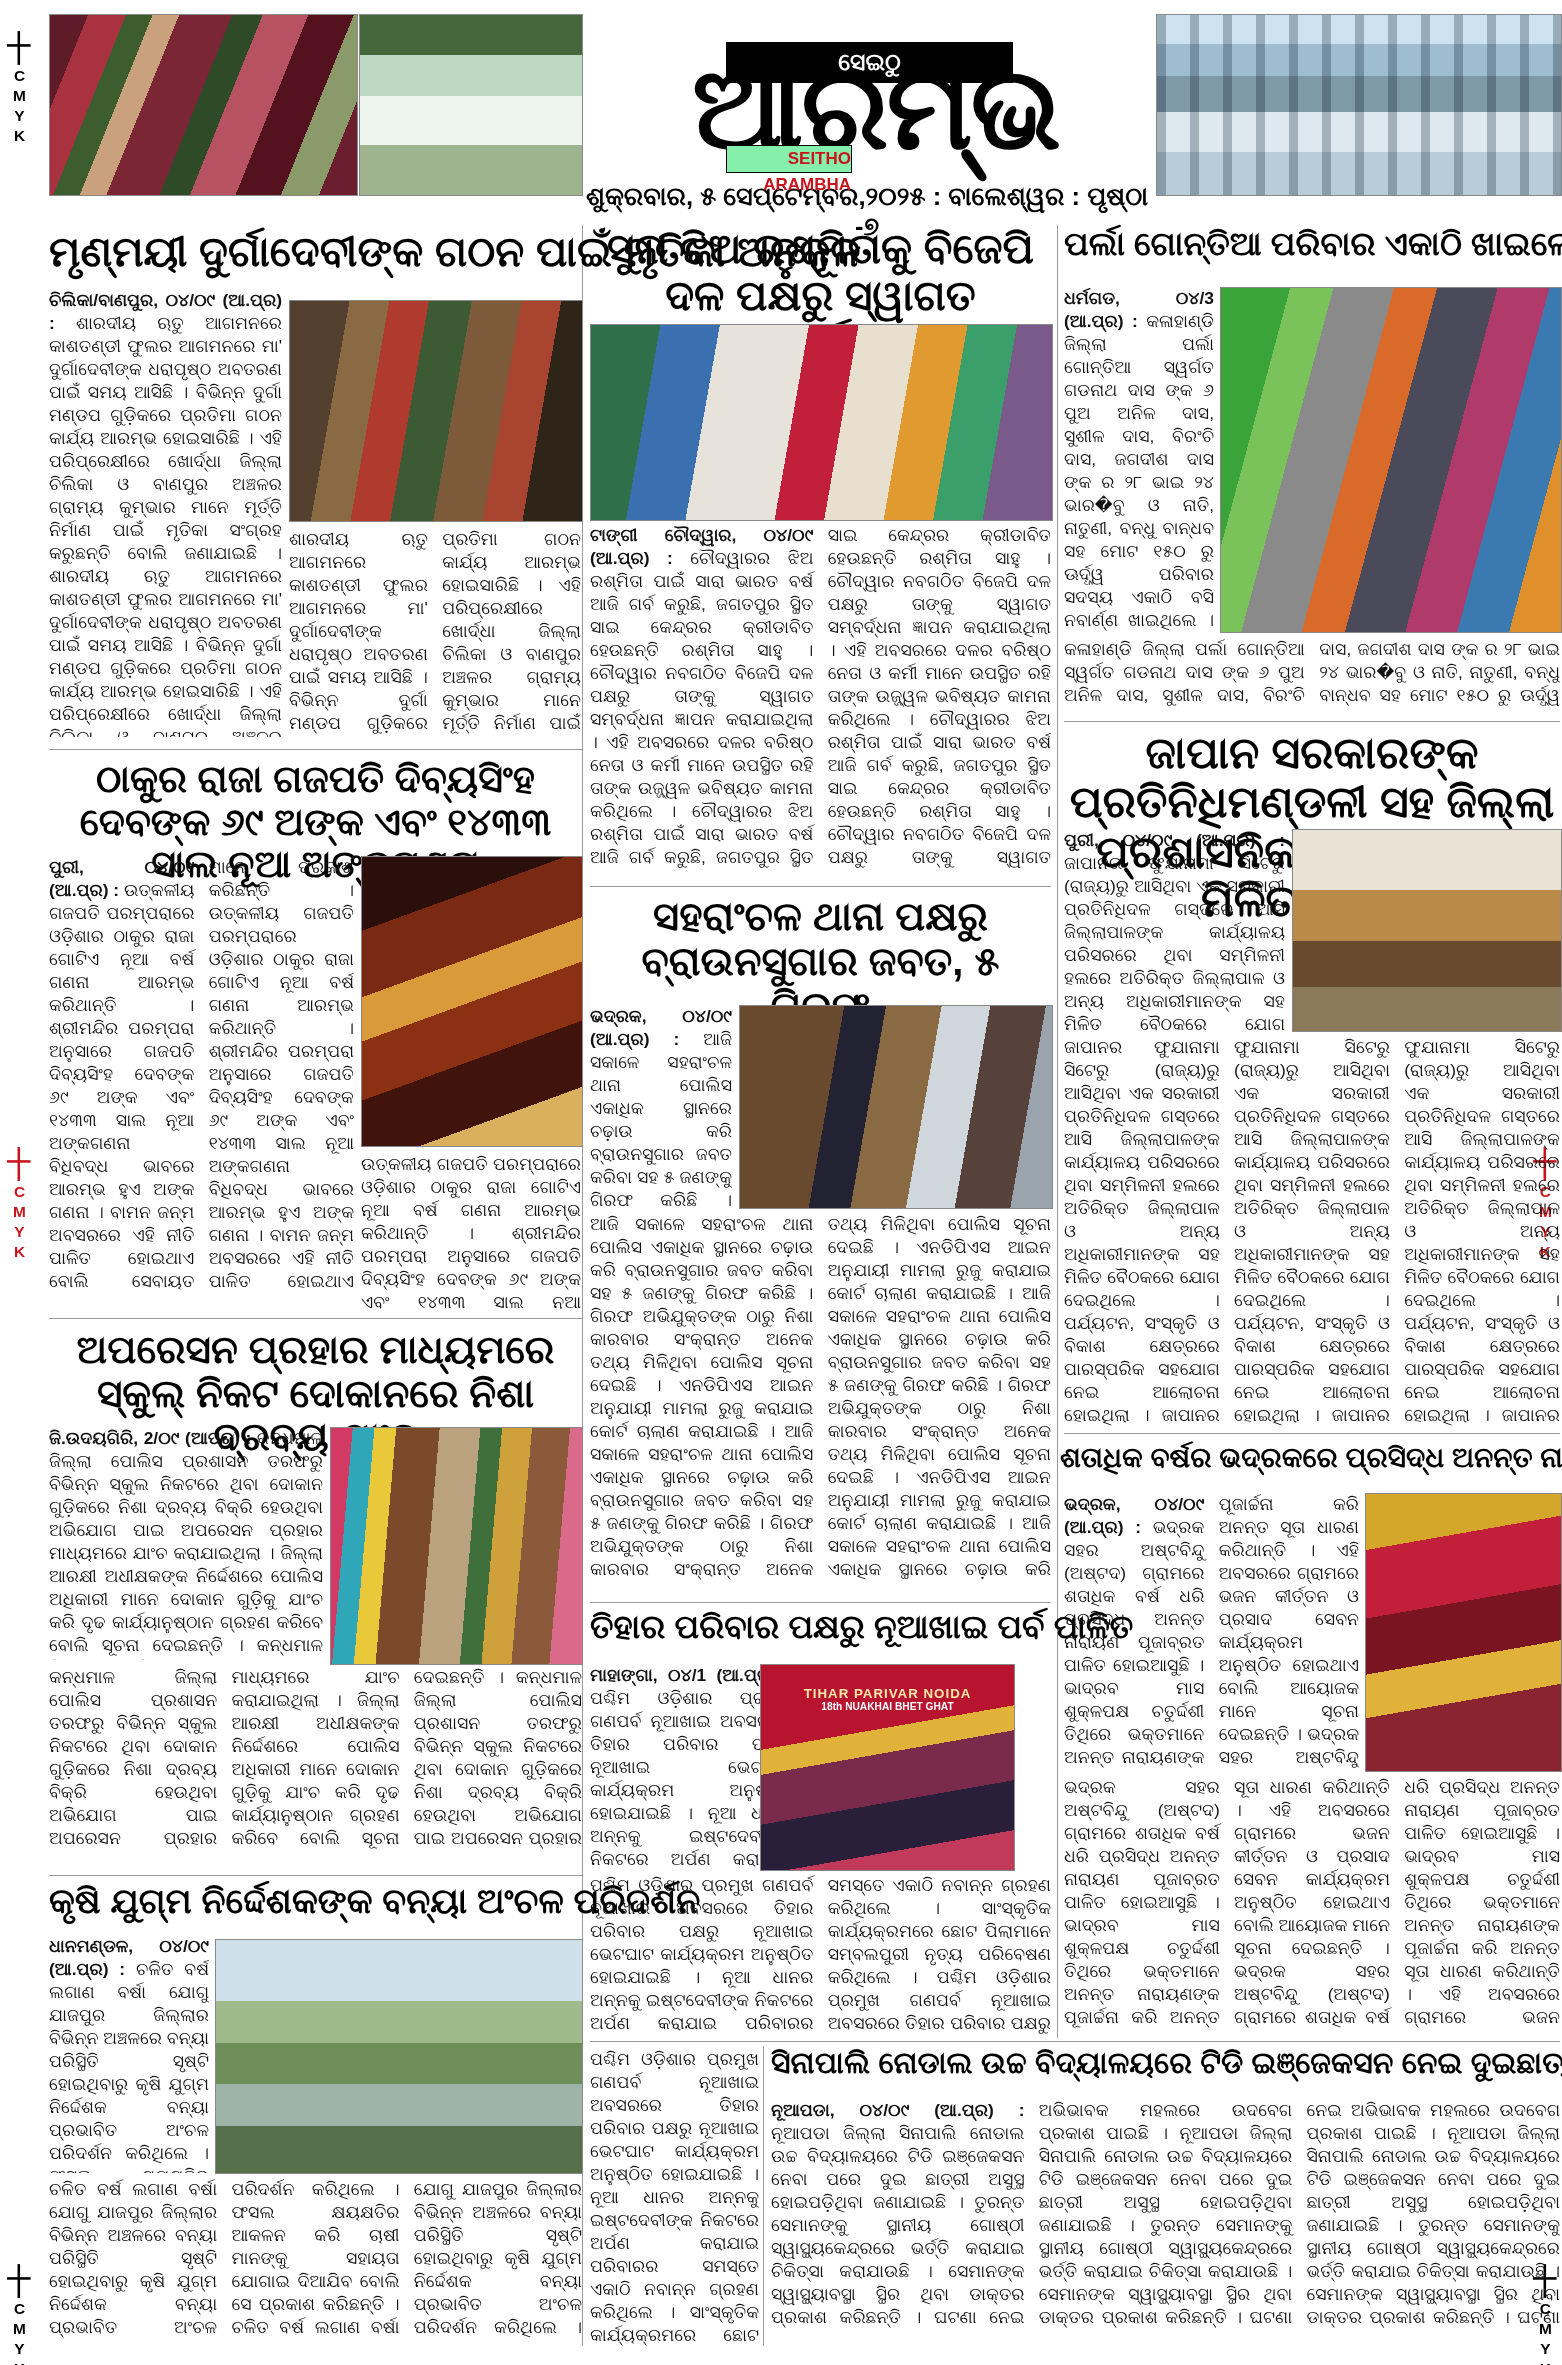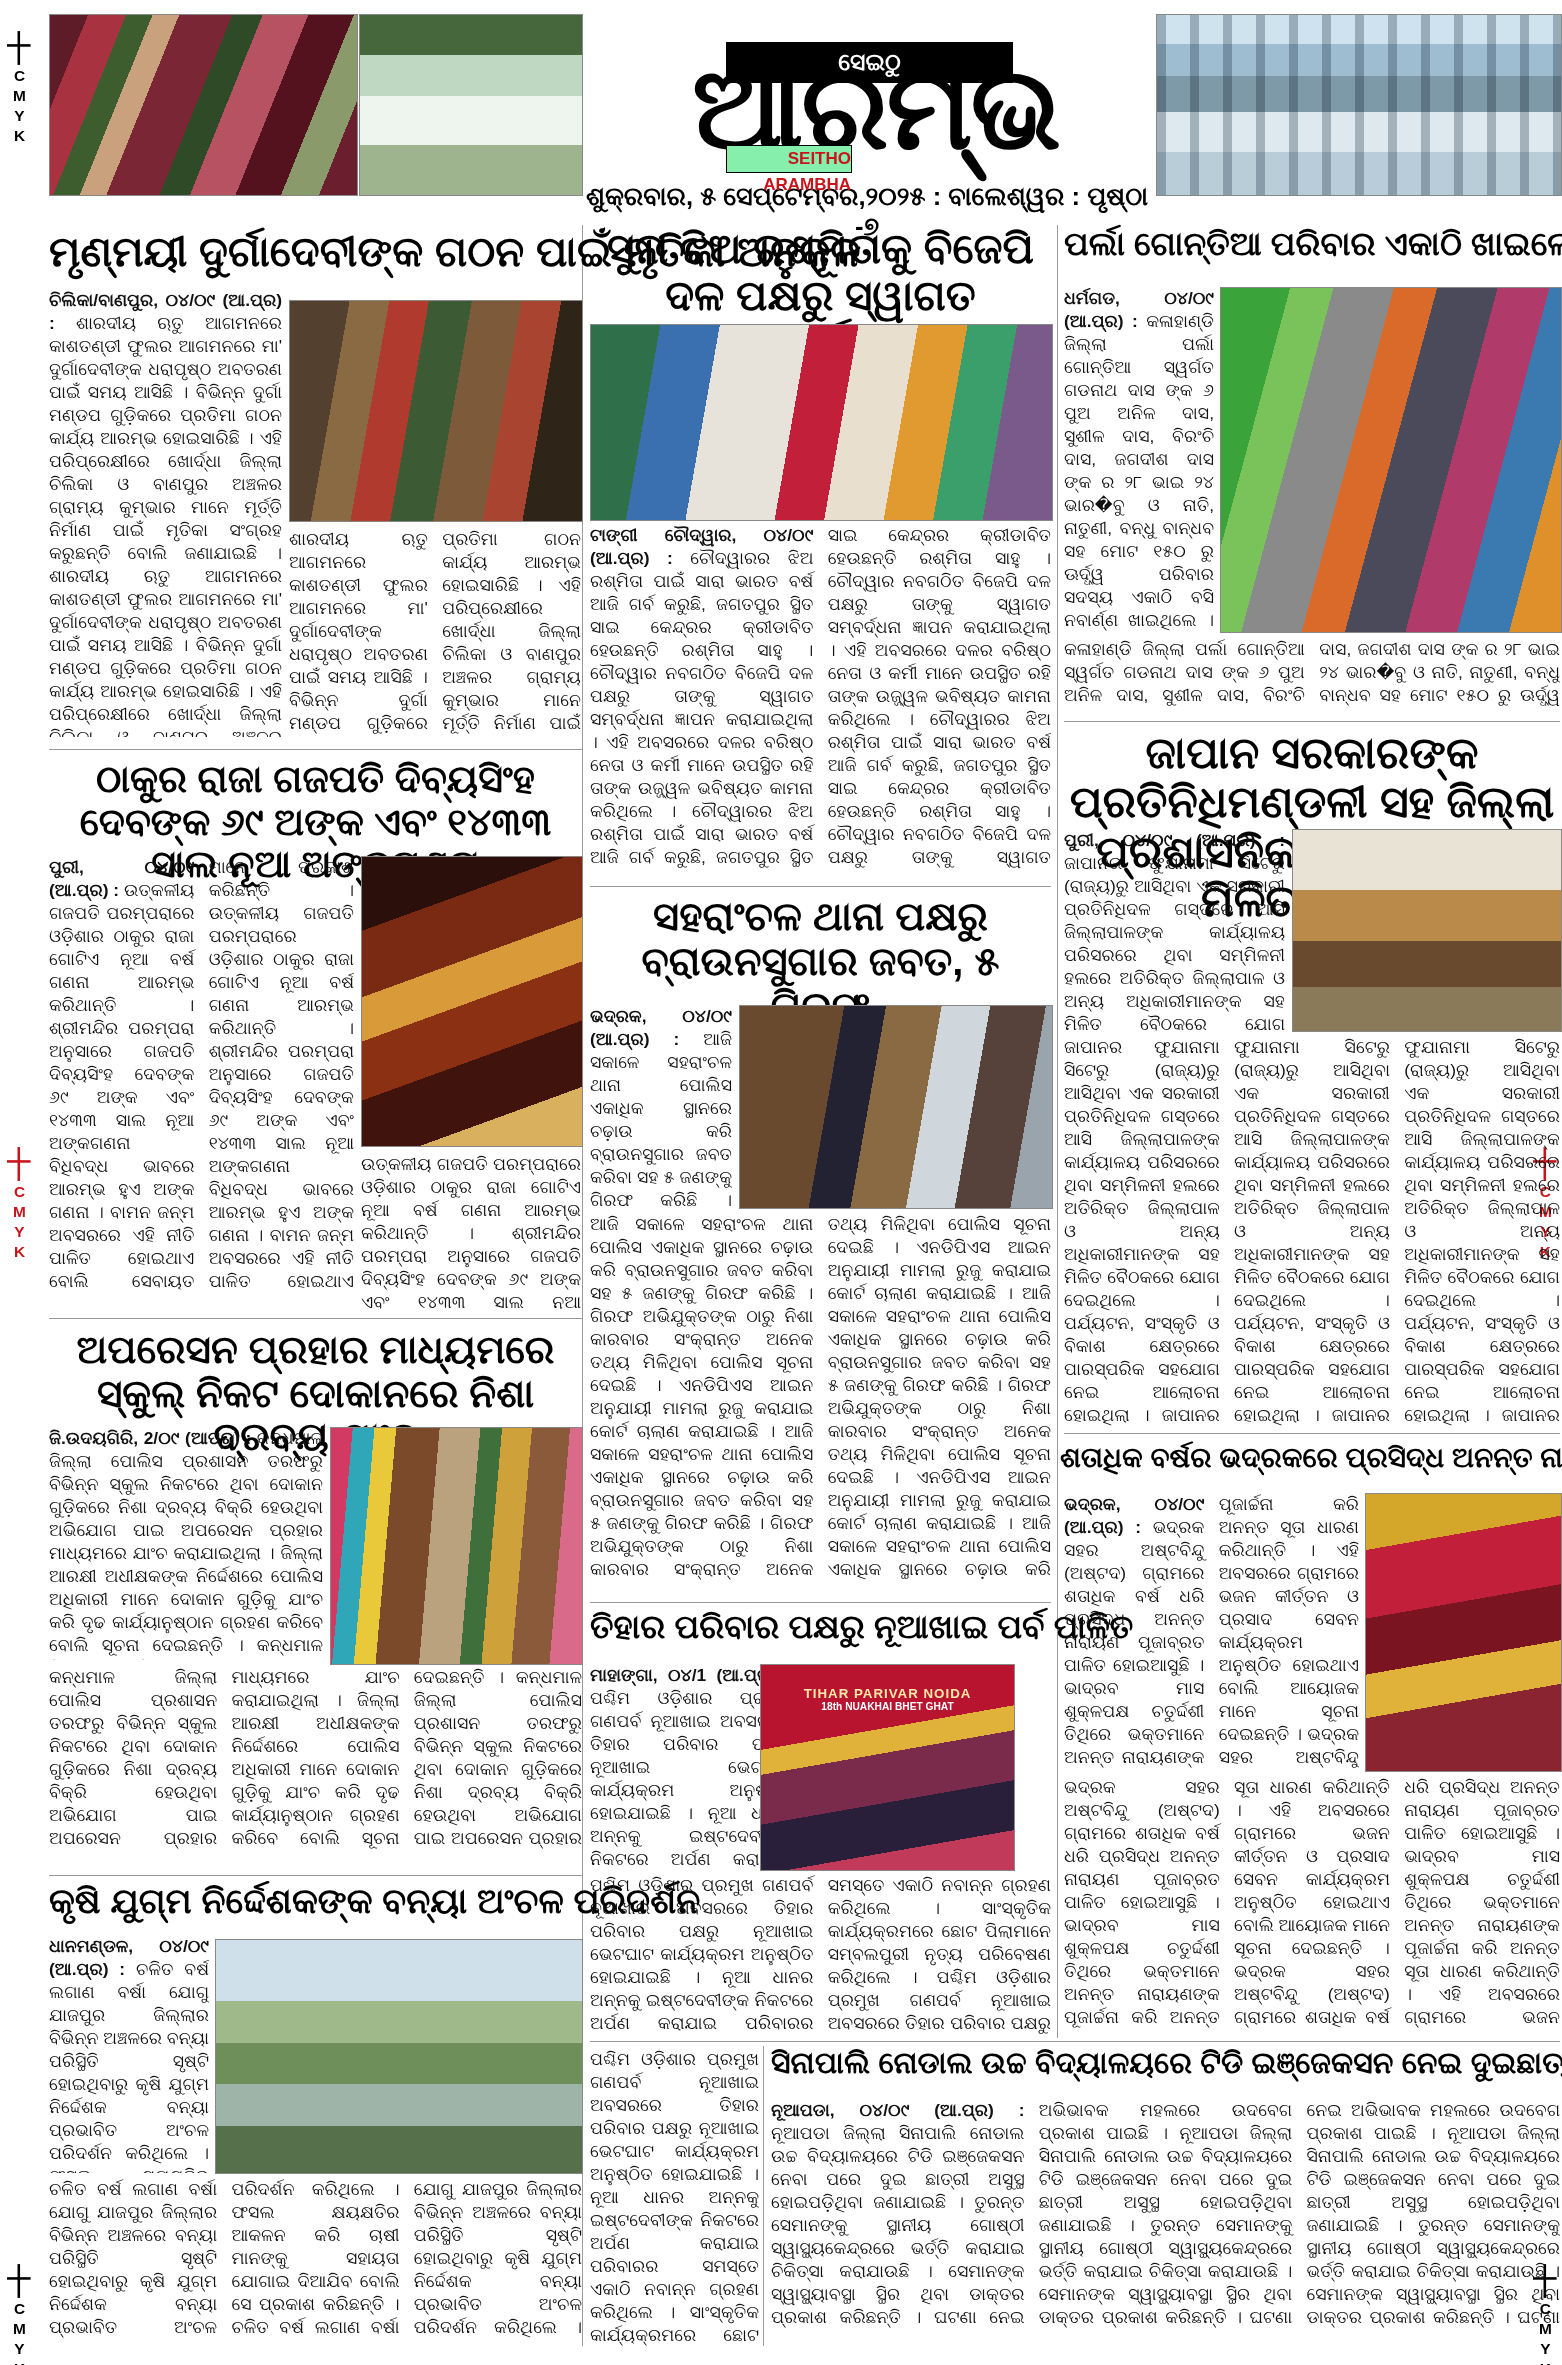--- a/index.html
+++ b/index.html
@@ -180,21 +180,21 @@
 <div class="abs body-block cols2" style="left:590px;top:1874px;width:461px;height:164px;">
   <span>ପଶ୍ଚିମ ଓଡ଼ିଶାର ପ୍ରମୁଖ ଗଣପର୍ବ ନୂଆଖାଇ ଅବସରରେ ତିହାର ପରିବାର ପକ୍ଷରୁ ନୂଆଖାଇ ଭେଟଘାଟ କାର୍ଯ୍ୟକ୍ରମ ଅନୁଷ୍ଠିତ ହୋଇଯାଇଛି । ନୂଆ ଧାନର ଅନ୍ନକୁ ଇଷ୍ଟଦେବୀଙ୍କ ନିକଟରେ ଅର୍ପଣ କରାଯାଇ ପରିବାରର ସମସ୍ତେ ଏକାଠି ନବାନ୍ନ ଗ୍ରହଣ କରିଥିଲେ । ସାଂସ୍କୃତିକ କାର୍ଯ୍ୟକ୍ରମରେ ଛୋଟ ପିଲାମାନେ ସମ୍ବଲପୁରୀ ନୃତ୍ୟ ପରିବେଷଣ କରିଥିଲେ । ପଶ୍ଚିମ ଓଡ଼ିଶାର ପ୍ରମୁଖ ଗଣପର୍ବ ନୂଆଖାଇ ଅବସରରେ ତିହାର ପରିବାର ପକ୍ଷରୁ ନୂଆଖାଇ ଭେଟଘାଟ କାର୍ଯ୍ୟକ୍ରମ ଅନୁଷ୍ଠିତ ହୋଇଯାଇଛି । ନୂଆ ଧାନର ଅନ୍ନକୁ ଇଷ୍ଟଦେବୀଙ୍କ ନିକଟରେ ଅର୍ପଣ କରାଯାଇ ପରିବାରର ସମସ୍ତେ ଏକାଠି ନବାନ୍ନ ଗ୍ରହଣ କରିଥିଲେ । ସାଂସ୍କୃତିକ କାର୍ଯ୍ୟକ୍ରମରେ ଛୋଟ ପିଲାମାନେ ସମ୍ବଲପୁରୀ ନୃତ୍ୟ ପରିବେଷଣ କରିଥିଲେ । ପଶ୍ଚିମ ଓଡ଼ିଶାର ପ୍ରମୁଖ ଗଣପର୍ବ ନୂଆଖାଇ ଅବସରରେ ତିହାର ପରିବାର ପକ୍ଷରୁ ନୂଆଖାଇ ଭେଟଘାଟ କାର୍ଯ୍ୟକ୍ରମ ଅନୁଷ୍ଠିତ ହୋଇଯାଇଛି । ନୂଆ ଧାନର ଅନ୍ନକୁ ଇଷ୍ଟଦେବୀଙ୍କ ନିକଟରେ ଅର୍ପଣ କରାଯାଇ ପରିବାରର ସମସ୍ତେ ଏକାଠି ନବାନ୍ନ ଗ୍ରହଣ କରିଥିଲେ । ସାଂସ୍କୃତିକ କାର୍ଯ୍ୟକ୍ରମରେ ଛୋଟ ପିଲାମାନେ ସମ୍ବଲପୁରୀ ନୃତ୍ୟ ପରିବେଷଣ କରିଥିଲେ । ପଶ୍ଚିମ ଓଡ଼ିଶାର ପ୍ରମୁଖ ଗଣପର୍ବ ନୂଆଖାଇ ଅବସରରେ ତିହାର ପରିବାର ପକ୍ଷରୁ ନୂଆଖାଇ ଭେଟଘାଟ କାର୍ଯ୍ୟକ୍ରମ ଅନୁଷ୍ଠିତ ହୋଇଯାଇଛି । ନୂଆ ଧାନର ଅନ୍ନକୁ ଇଷ୍ଟଦେବୀଙ୍କ ନିକଟରେ ଅର୍ପଣ କରାଯାଇ ପରିବାରର ସମସ୍ତେ ଏକାଠି ନବାନ୍ନ ଗ୍ରହଣ କରିଥିଲେ । ସାଂସ୍କୃତିକ କାର୍ଯ୍ୟକ୍ରମରେ ଛୋଟ ପିଲାମାନେ ସମ୍ବଲପୁରୀ ନୃତ୍ୟ ପରିବେଷଣ କରିଥିଲେ ।</span>
 </div>
 <div class="hrule" style="left:590px;top:2041px;width:970px;"></div>
 <div class="abs body-block" style="left:590px;top:2048px;width:169px;height:298px;">
   <span>ପଶ୍ଚିମ ଓଡ଼ିଶାର ପ୍ରମୁଖ ଗଣପର୍ବ ନୂଆଖାଇ ଅବସରରେ ତିହାର ପରିବାର ପକ୍ଷରୁ ନୂଆଖାଇ ଭେଟଘାଟ କାର୍ଯ୍ୟକ୍ରମ ଅନୁଷ୍ଠିତ ହୋଇଯାଇଛି । ନୂଆ ଧାନର ଅନ୍ନକୁ ଇଷ୍ଟଦେବୀଙ୍କ ନିକଟରେ ଅର୍ପଣ କରାଯାଇ ପରିବାରର ସମସ୍ତେ ଏକାଠି ନବାନ୍ନ ଗ୍ରହଣ କରିଥିଲେ । ସାଂସ୍କୃତିକ କାର୍ଯ୍ୟକ୍ରମରେ ଛୋଟ ପିଲାମାନେ ସମ୍ବଲପୁରୀ ନୃତ୍ୟ ପରିବେଷଣ କରିଥିଲେ । ପଶ୍ଚିମ ଓଡ଼ିଶାର ପ୍ରମୁଖ ଗଣପର୍ବ ନୂଆଖାଇ ଅବସରରେ ତିହାର ପରିବାର ପକ୍ଷରୁ ନୂଆଖାଇ ଭେଟଘାଟ କାର୍ଯ୍ୟକ୍ରମ ଅନୁଷ୍ଠିତ ହୋଇଯାଇଛି । ନୂଆ ଧାନର ଅନ୍ନକୁ ଇଷ୍ଟଦେବୀଙ୍କ ନିକଟରେ ଅର୍ପଣ କରାଯାଇ ପରିବାରର ସମସ୍ତେ ଏକାଠି ନବାନ୍ନ ଗ୍ରହଣ କରିଥିଲେ । ସାଂସ୍କୃତିକ କାର୍ଯ୍ୟକ୍ରମରେ ଛୋଟ ପିଲାମାନେ ସମ୍ବଲପୁରୀ ନୃତ୍ୟ ପରିବେଷଣ କରିଥିଲେ । ପଶ୍ଚିମ ଓଡ଼ିଶାର ପ୍ରମୁଖ ଗଣପର୍ବ ନୂଆଖାଇ ଅବସରରେ ତିହାର ପରିବାର ପକ୍ଷରୁ ନୂଆଖାଇ ଭେଟଘାଟ କାର୍ଯ୍ୟକ୍ରମ ଅନୁଷ୍ଠିତ ହୋଇଯାଇଛି । ନୂଆ ଧାନର ଅନ୍ନକୁ ଇଷ୍ଟଦେବୀଙ୍କ ନିକଟରେ ଅର୍ପଣ କରାଯାଇ ପରିବାରର ସମସ୍ତେ ଏକାଠି ନବାନ୍ନ ଗ୍ରହଣ କରିଥିଲେ । ସାଂସ୍କୃତିକ କାର୍ଯ୍ୟକ୍ରମରେ ଛୋଟ ପିଲାମାନେ ସମ୍ବଲପୁରୀ ନୃତ୍ୟ ପରିବେଷଣ କରିଥିଲେ ।</span>
 </div>
 
 <div class="abs headline" style="left:1064px;top:226px;width:496px;font-size:33px;white-space:nowrap;">ପର୍ଲା ଗୋନ୍ତିଆ ପରିବାର ଏକାଠି ଖାଇଲେ ନବାର୍ଣ୍ଣ</div>
 <div class="abs body-block" style="left:1064px;top:287px;width:150px;height:346px;">
-  <span class="lead">ଧର୍ମଗଡ, ୦୪/୦୯ (ଆ.ପ୍ର) :</span>
+  <span class="lead">ଧର୍ମଗଡ, ୦୪/3 (ଆ.ପ୍ର) :</span>
   <span>କଳାହାଣ୍ଡି ଜିଲ୍ଲା ପର୍ଲା ଗୋନ୍ତିଆ ସ୍ୱର୍ଗତ ଗଡନାଥ ଦାସ ଙ୍କ ୬ ପୁଅ ଅନିଳ ଦାସ, ସୁଶୀଳ ଦାସ, ବିରଂଚି ଦାସ, ଜଗଦୀଶ ଦାସ ଙ୍କ ର ୨୮ ଭାଇ ୨୪ ଭାର�ବୁ ଓ ନାତି, ନାତୁଣୀ, ବନ୍ଧୁ ବାନ୍ଧବ ସହ ମୋଟ ୧୫୦ ରୁ ଊର୍ଦ୍ଧ୍ୱ ପରିବାର ସଦସ୍ୟ ଏକାଠି ବସି ନବାର୍ଣ୍ଣ ଖାଇଥିଲେ । ନୂଆଖାଇ ଜୁହାର ସହ ବଡ଼ମାନଙ୍କ ଆଶୀର୍ବାଦ ନେଇ ପର୍ବଟି ଭକ୍ତି ଓ ଆନନ୍ଦ ମଧ୍ୟରେ ପାଳିତ ହୋଇଥିଲା । କଳାହାଣ୍ଡି ଜିଲ୍ଲା ପର୍ଲା ଗୋନ୍ତିଆ ସ୍ୱର୍ଗତ ଗଡନାଥ ଦାସ ଙ୍କ ୬ ପୁଅ ଅନିଳ ଦାସ, ସୁଶୀଳ ଦାସ, ବିରଂଚି ଦାସ, ଜଗଦୀଶ ଦାସ ଙ୍କ ର ୨୮ ଭାଇ ୨୪ ଭାର�ବୁ ଓ ନାତି, ନାତୁଣୀ, ବନ୍ଧୁ ବାନ୍ଧବ ସହ ମୋଟ ୧୫୦ ରୁ ଊର୍ଦ୍ଧ୍ୱ ପରିବାର ସଦସ୍ୟ ଏକାଠି ବସି ନବାର୍ଣ୍ଣ ଖାଇଥିଲେ । ନୂଆଖାଇ ଜୁହାର ସହ ବଡ଼ମାନଙ୍କ ଆଶୀର୍ବାଦ ନେଇ ପର୍ବଟି ଭକ୍ତି ଓ ଆନନ୍ଦ ମଧ୍ୟରେ ପାଳିତ ହୋଇଥିଲା ।</span>
 </div>
 <div class="photo ph-temple abs" style="left:1220px;top:287px;width:340px;height:344px;"></div>
 <div class="abs body-block cols2" style="left:1064px;top:638px;width:496px;height:79px;">
   <span>କଳାହାଣ୍ଡି ଜିଲ୍ଲା ପର୍ଲା ଗୋନ୍ତିଆ ସ୍ୱର୍ଗତ ଗଡନାଥ ଦାସ ଙ୍କ ୬ ପୁଅ ଅନିଳ ଦାସ, ସୁଶୀଳ ଦାସ, ବିରଂଚି ଦାସ, ଜଗଦୀଶ ଦାସ ଙ୍କ ର ୨୮ ଭାଇ ୨୪ ଭାର�ବୁ ଓ ନାତି, ନାତୁଣୀ, ବନ୍ଧୁ ବାନ୍ଧବ ସହ ମୋଟ ୧୫୦ ରୁ ଊର୍ଦ୍ଧ୍ୱ ପରିବାର ସଦସ୍ୟ ଏକାଠି ବସି ନବାର୍ଣ୍ଣ ଖାଇଥିଲେ । ନୂଆଖାଇ ଜୁହାର ସହ ବଡ଼ମାନଙ୍କ ଆଶୀର୍ବାଦ ନେଇ ପର୍ବଟି ଭକ୍ତି ଓ ଆନନ୍ଦ ମଧ୍ୟରେ ପାଳିତ ହୋଇଥିଲା । କଳାହାଣ୍ଡି ଜିଲ୍ଲା ପର୍ଲା ଗୋନ୍ତିଆ ସ୍ୱର୍ଗତ ଗଡନାଥ ଦାସ ଙ୍କ ୬ ପୁଅ ଅନିଳ ଦାସ, ସୁଶୀଳ ଦାସ, ବିରଂଚି ଦାସ, ଜଗଦୀଶ ଦାସ ଙ୍କ ର ୨୮ ଭାଇ ୨୪ ଭାର�ବୁ ଓ ନାତି, ନାତୁଣୀ, ବନ୍ଧୁ ବାନ୍ଧବ ସହ ମୋଟ ୧୫୦ ରୁ ଊର୍ଦ୍ଧ୍ୱ ପରିବାର ସଦସ୍ୟ ଏକାଠି ବସି ନବାର୍ଣ୍ଣ ଖାଇଥିଲେ । ନୂଆଖାଇ ଜୁହାର ସହ ବଡ଼ମାନଙ୍କ ଆଶୀର୍ବାଦ ନେଇ ପର୍ବଟି ଭକ୍ତି ଓ ଆନନ୍ଦ ମଧ୍ୟରେ ପାଳିତ ହୋଇଥିଲା ।</span>
 </div>
 <div class="hrule" style="left:1064px;top:721px;width:496px;"></div>
 
 <div class="abs headline" style="left:1064px;top:728px;width:496px;font-size:44px;">ଜାପାନ ସରକାରଙ୍କ ପ୍ରତିନିଧିମଣ୍ଡଳୀ ସହ ଜିଲ୍ଲା ପ୍ରଶାସନିକ ଅଧିକାରୀଙ୍କ ମିଳିତ ବୈଠକ</div>
 <div class="abs body-block" style="left:1064px;top:829px;width:221px;height:202px;">

